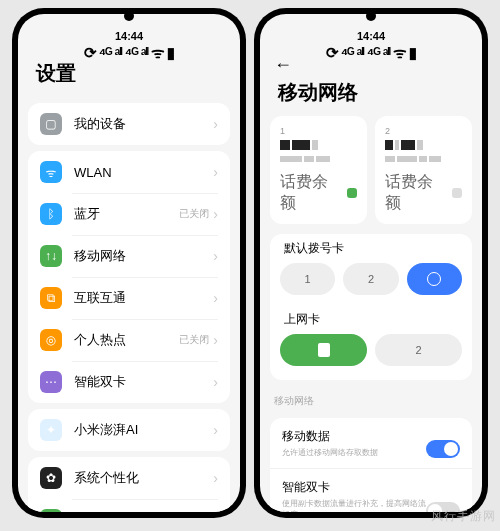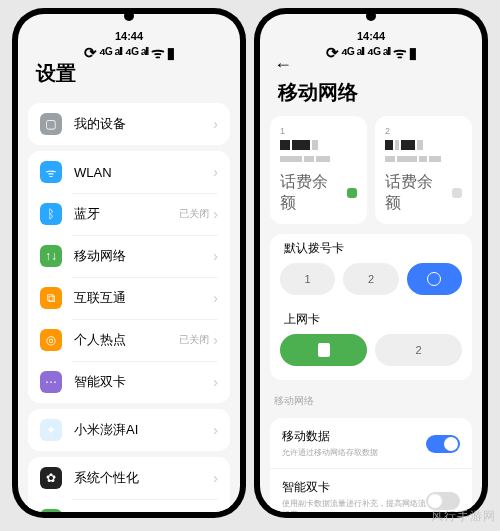--- a/index.html
+++ b/index.html
@@ -143,21 +143,21 @@
       font-size:11px;
       color:#666;
     }
     .choice.blue { background:#3b7cff; color:#fff;}
     .choice.green { background:#4caf50; color:#fff;}
     .choice .auto-icon { width:14px;height:14px;border:1.5px solid #fff;border-radius:50%;position:relative;}
     .choice .sim1-icon { width:12px;height:14px;background:#fff;border-radius:2px;}
 
     .muted-header { font-size:10px; color:#aaa; padding: 8px 14px 4px;}
     .toggle-row {
-      display:flex; align-items:center;
+      display:flex; align-items:flex-end;
       padding:10px 12px;
     }
     .toggle-row .tlabels { flex:1; }
     .toggle-row .tlabel { font-size:12px; color:#000;}
     .toggle-row .tsub { font-size:8px; color:#aaa; margin-top:2px;}
     .toggle {
       width:34px; height:18px; border-radius:10px; position:relative;
       background:#ddd; flex-shrink:0; margin-top:2px;
     }
     .toggle.on { background:#3b7cff;}

